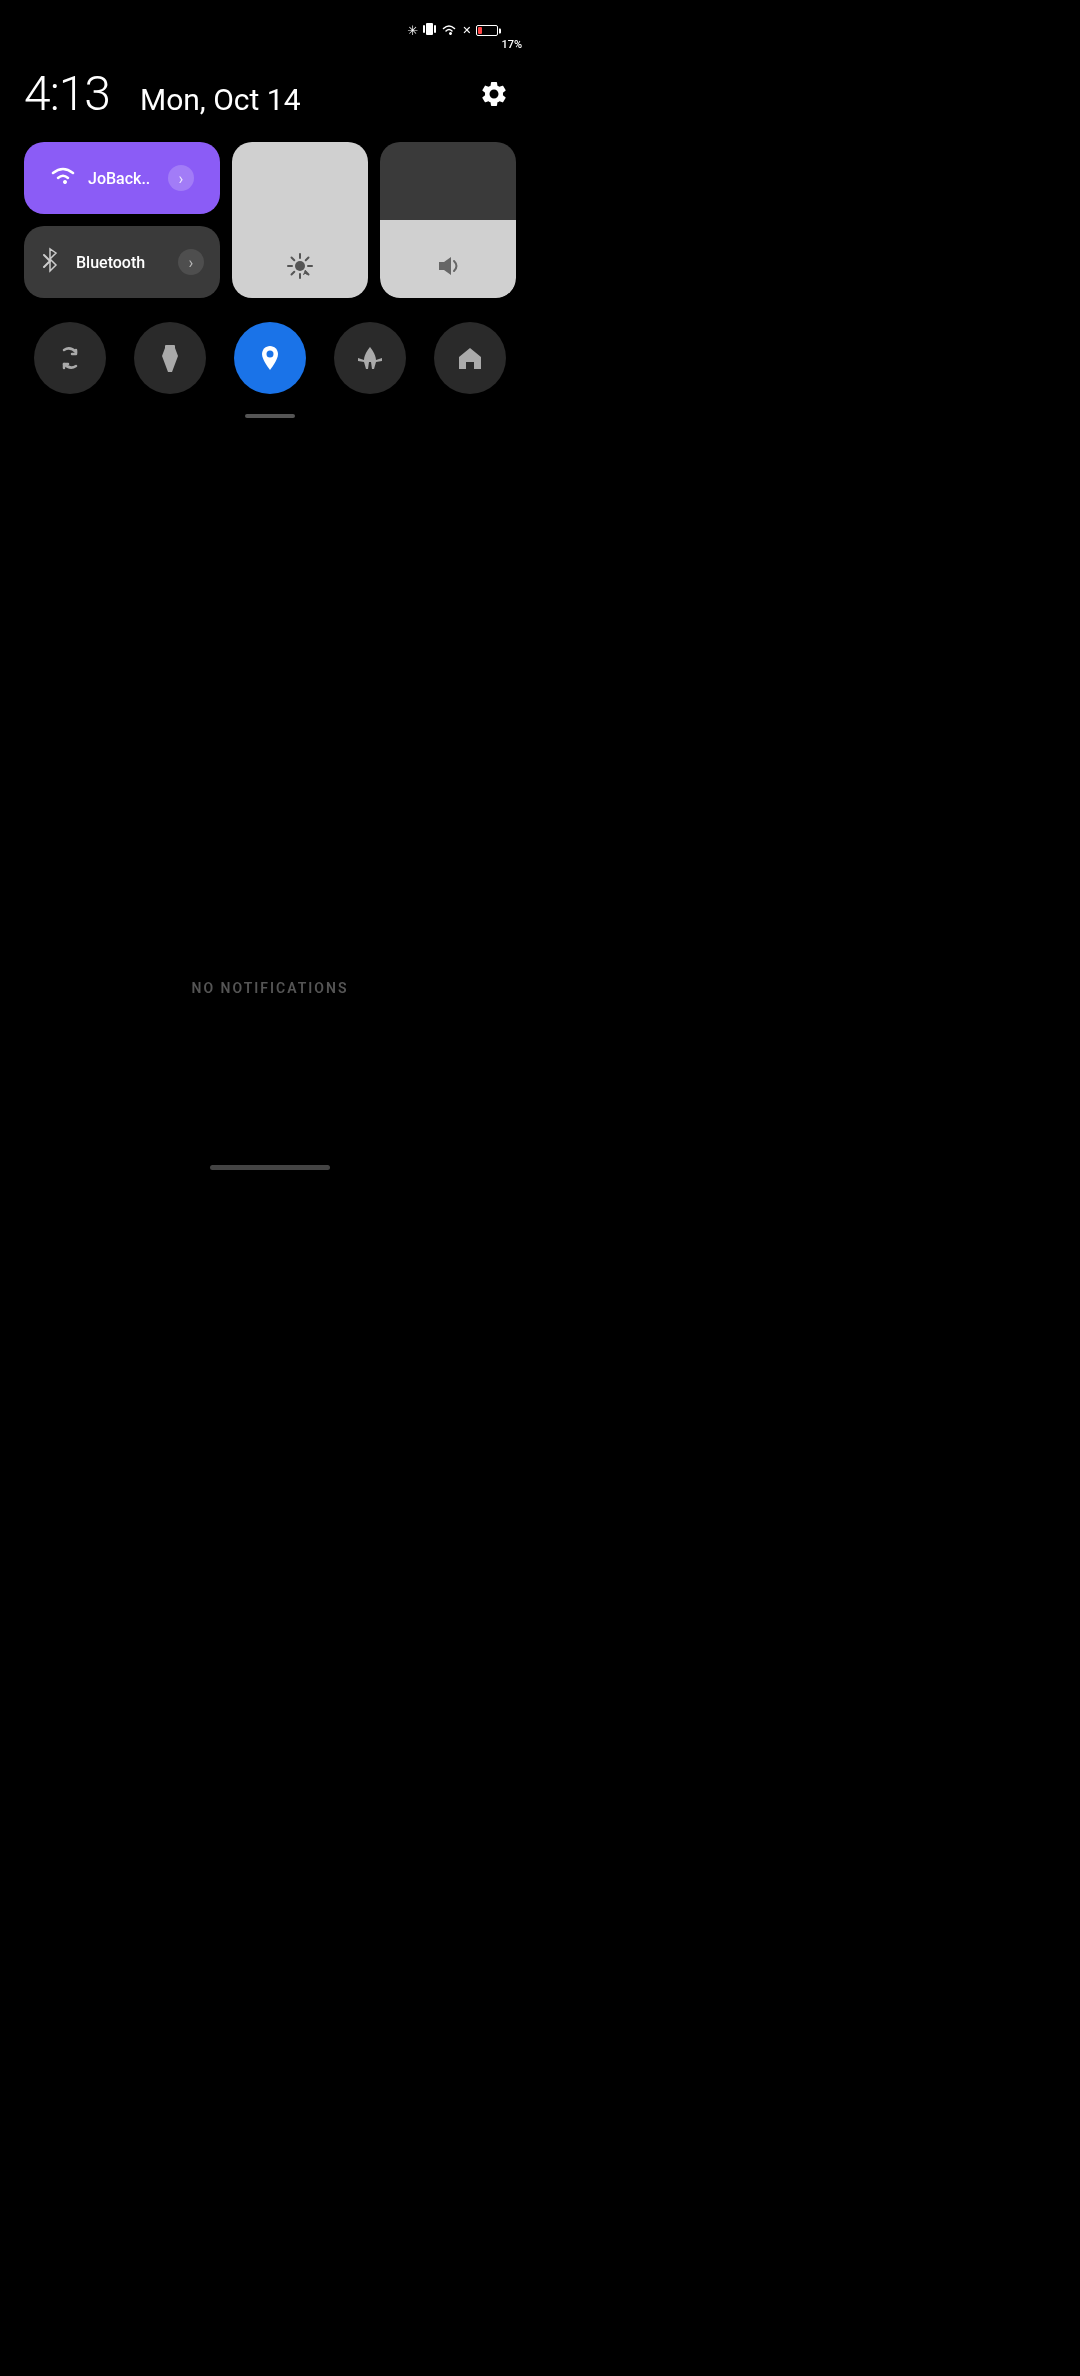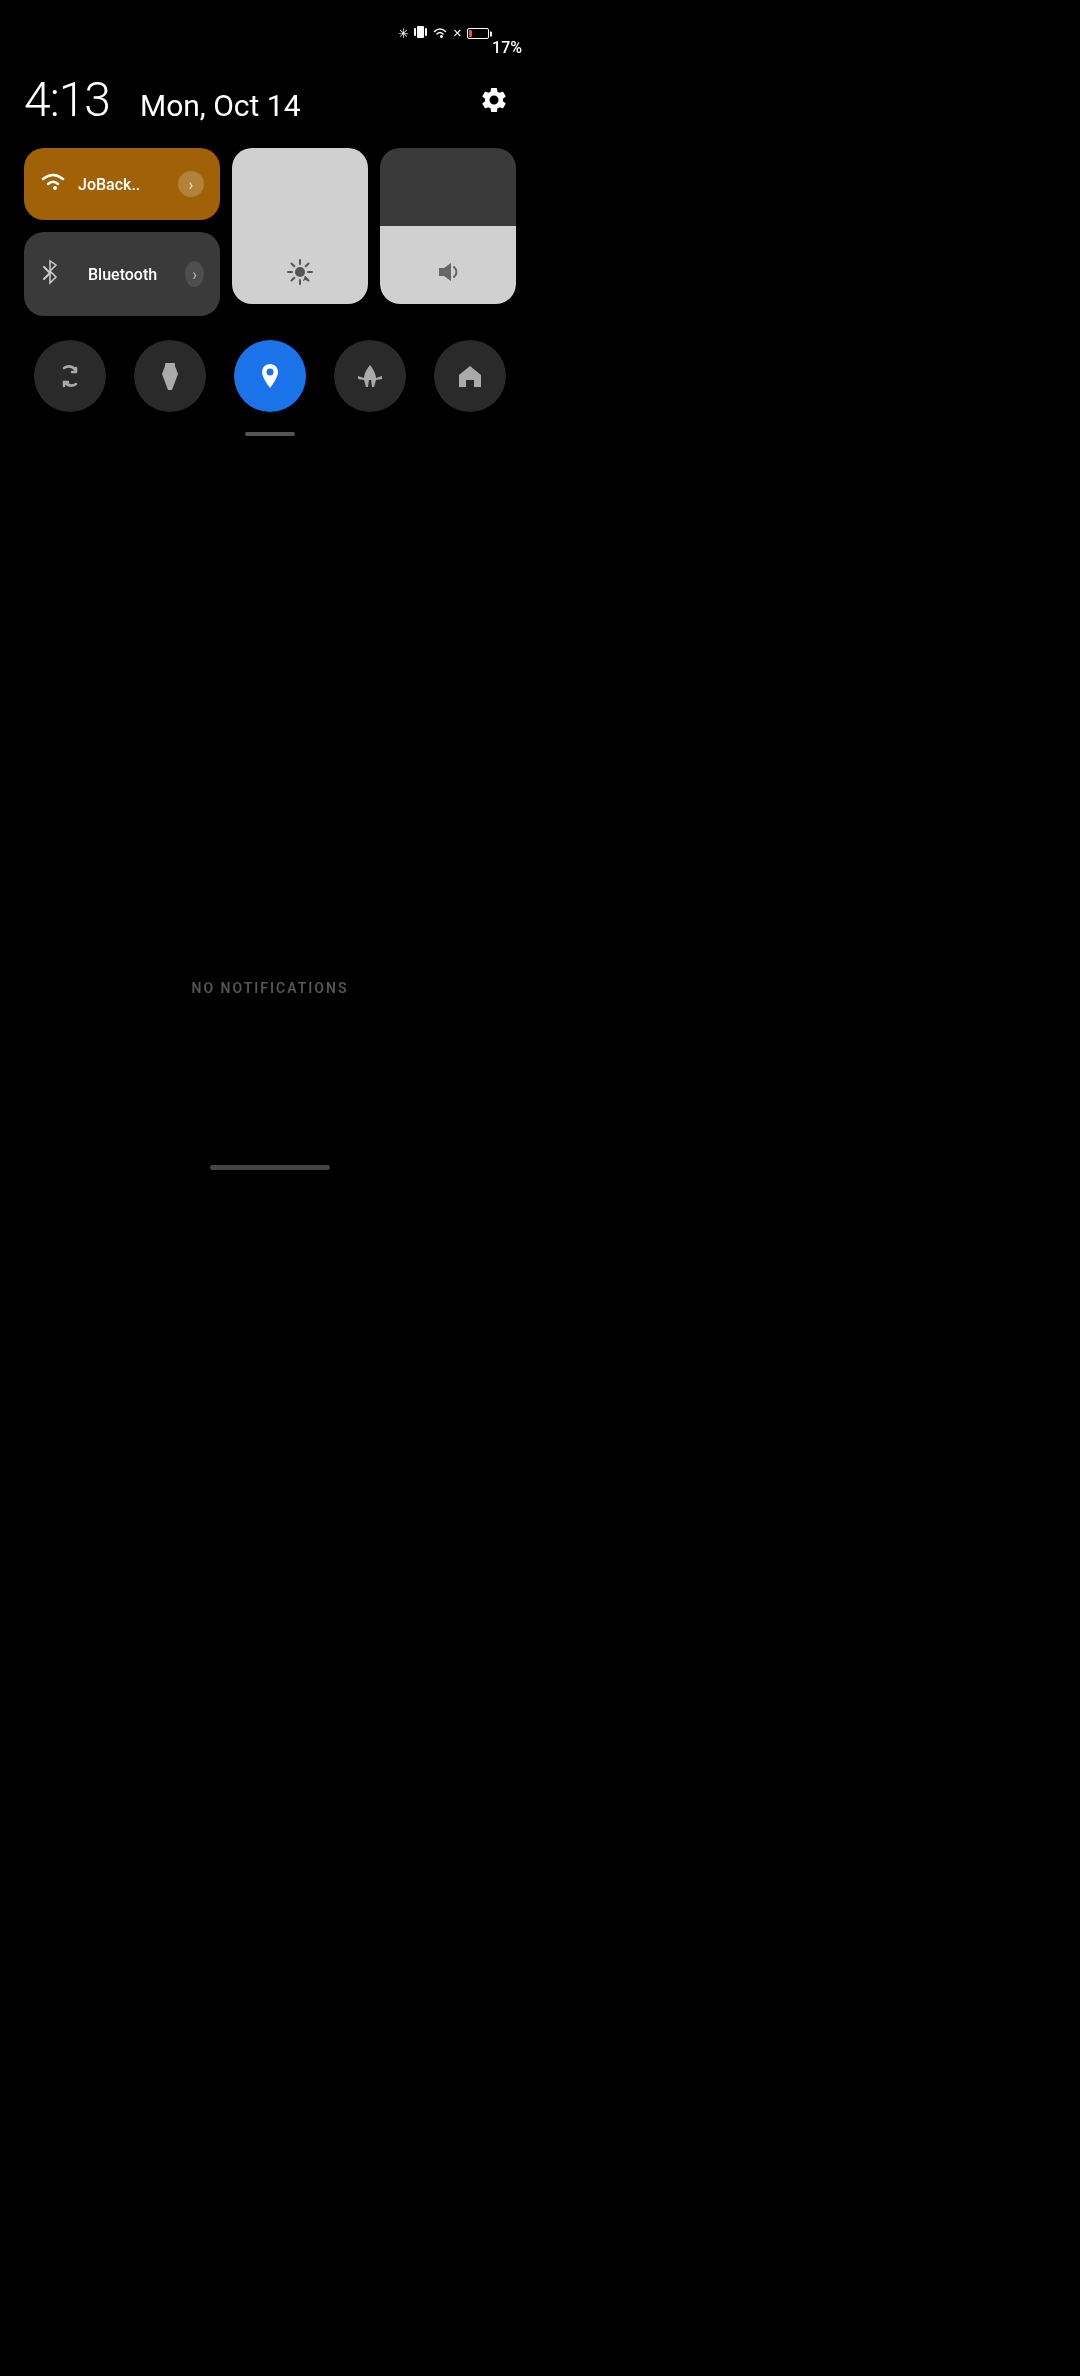--- a/index.html
+++ b/index.html
@@ -64,21 +64,21 @@
       position: absolute;
       left: 1px;
       top: 1px;
       bottom: 1px;
       width: 17%;
       background: #f44;
       border-radius: 1px;
     }
 
     .battery-text {
-      font-size: 16px;
+      font-size: 11px;
       color: #fff;
       font-weight: 500;
       margin-top: 28px;
     }
 
     
     .time-date-row {
       display: flex;
       align-items: center;
       justify-content: space-between;
@@ -129,23 +129,23 @@
 
     .tiles-left {
       display: flex;
       flex-direction: column;
       gap: 12px;
       flex: 0 0 auto;
       width: 196px;
     }
 
     .tile-wifi {
-      background: #a16207;
+      background: #8b5cf6;
       border-radius: 20px;
-      padding: 18px 16px;
+      padding: 18px 26px;
       display: flex;
       align-items: center;
       gap: 12px;
       cursor: pointer;
       height: 72px;
     }
 
     .tile-wifi .tile-icon {
       font-size: 22px;
       color: #fff;
@@ -169,23 +169,23 @@
       align-items: center;
       justify-content: center;
     }
 
     .tile-bluetooth {
       background: #3a3a3a;
       border-radius: 20px;
       padding: 18px 16px;
       display: flex;
       align-items: center;
-      gap: 28px;
+      gap: 16px;
       cursor: pointer;
-      height: 84px;
+      height: 72px;
     }
 
     .tile-bluetooth .tile-icon {
       font-size: 22px;
       color: #ccc;
     }
 
     .tile-bluetooth .tile-label {
       font-size: 16px;
       font-weight: 500;

